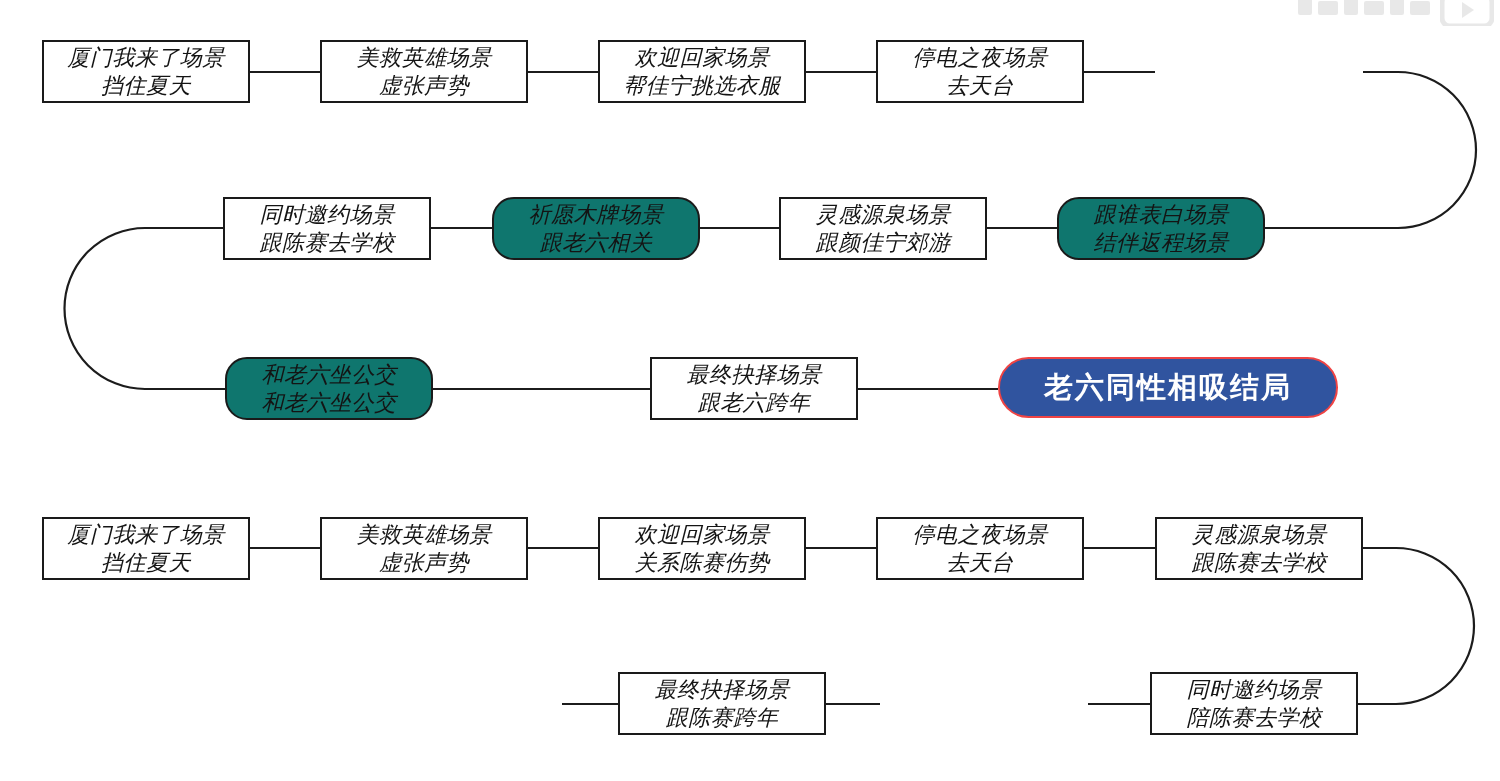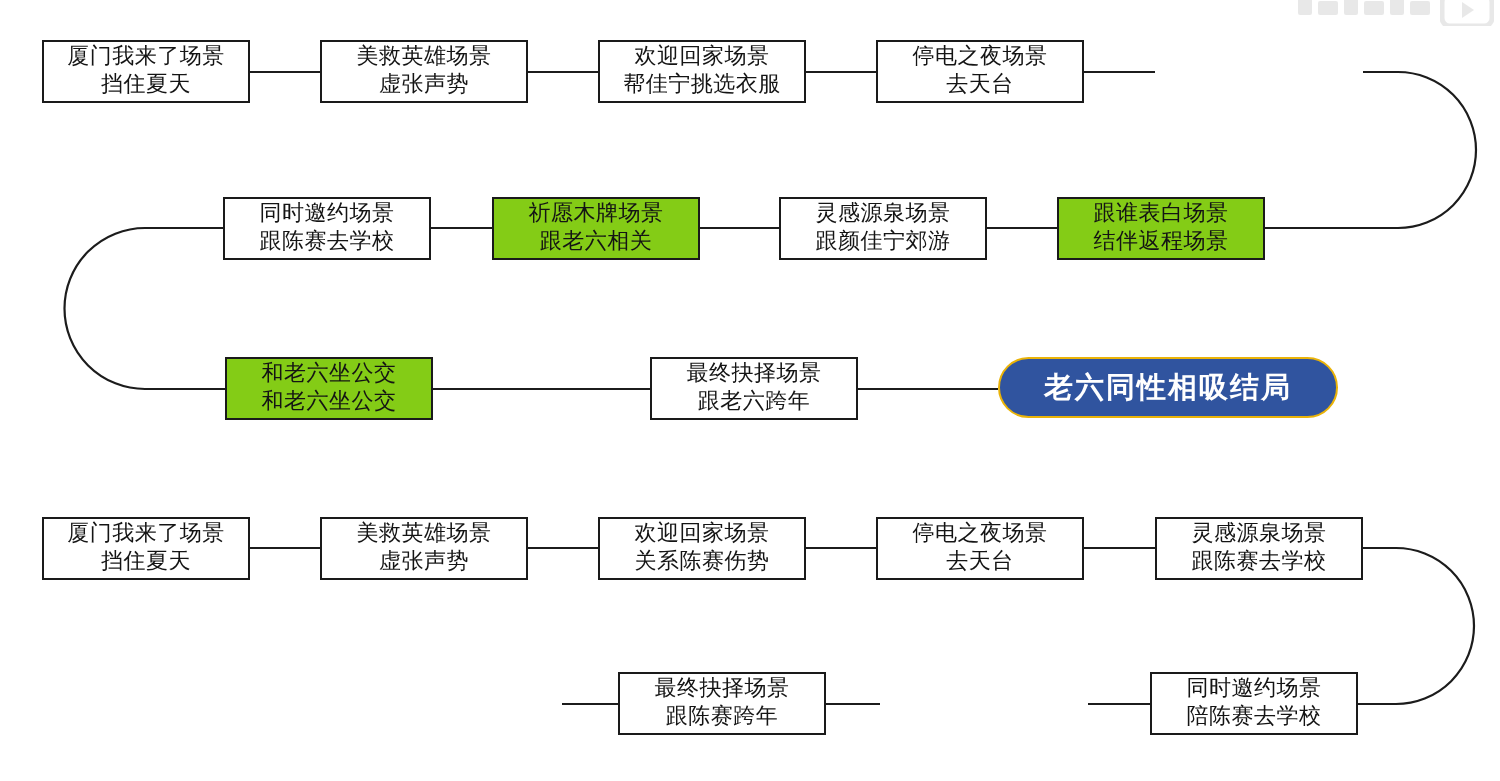--- a/index.html
+++ b/index.html
@@ -11,36 +11,37 @@
     font-family:"Liberation Sans","DejaVu Sans",sans-serif;
   }
   .wires{position:absolute;left:0;top:0;}
   .node{
     position:absolute;
     width:208px;height:63px;
     box-sizing:border-box;
     background:#ffffff;
     border:2.5px solid #1a1a1a;
     display:flex;flex-direction:column;
-    align-items:center;justify-content:flex-start;
+    align-items:center;justify-content:center;
     text-align:center;
     color:#141414;
+    font-style:italic;
   }
   .node .l{
     font-size:22px;
     line-height:28px;
     white-space:nowrap;
     letter-spacing:0.5px;
   }
-  .node.hl{background:#84cc16;}
+  .node.hl{background:#0f766e;border-radius:22px;}
   .ending{
     position:absolute;
     box-sizing:border-box;
     background:#30549F;
-    border:2px solid #eab308;
+    border:2px solid #ef4444;
     border-radius:32px;
     color:#ffffff;
     display:flex;align-items:center;justify-content:center;
     font-size:29px;font-weight:bold;
     letter-spacing:2px;
     white-space:nowrap;
   }
   .watermark{
     position:absolute;
     right:6px;top:-14px;

